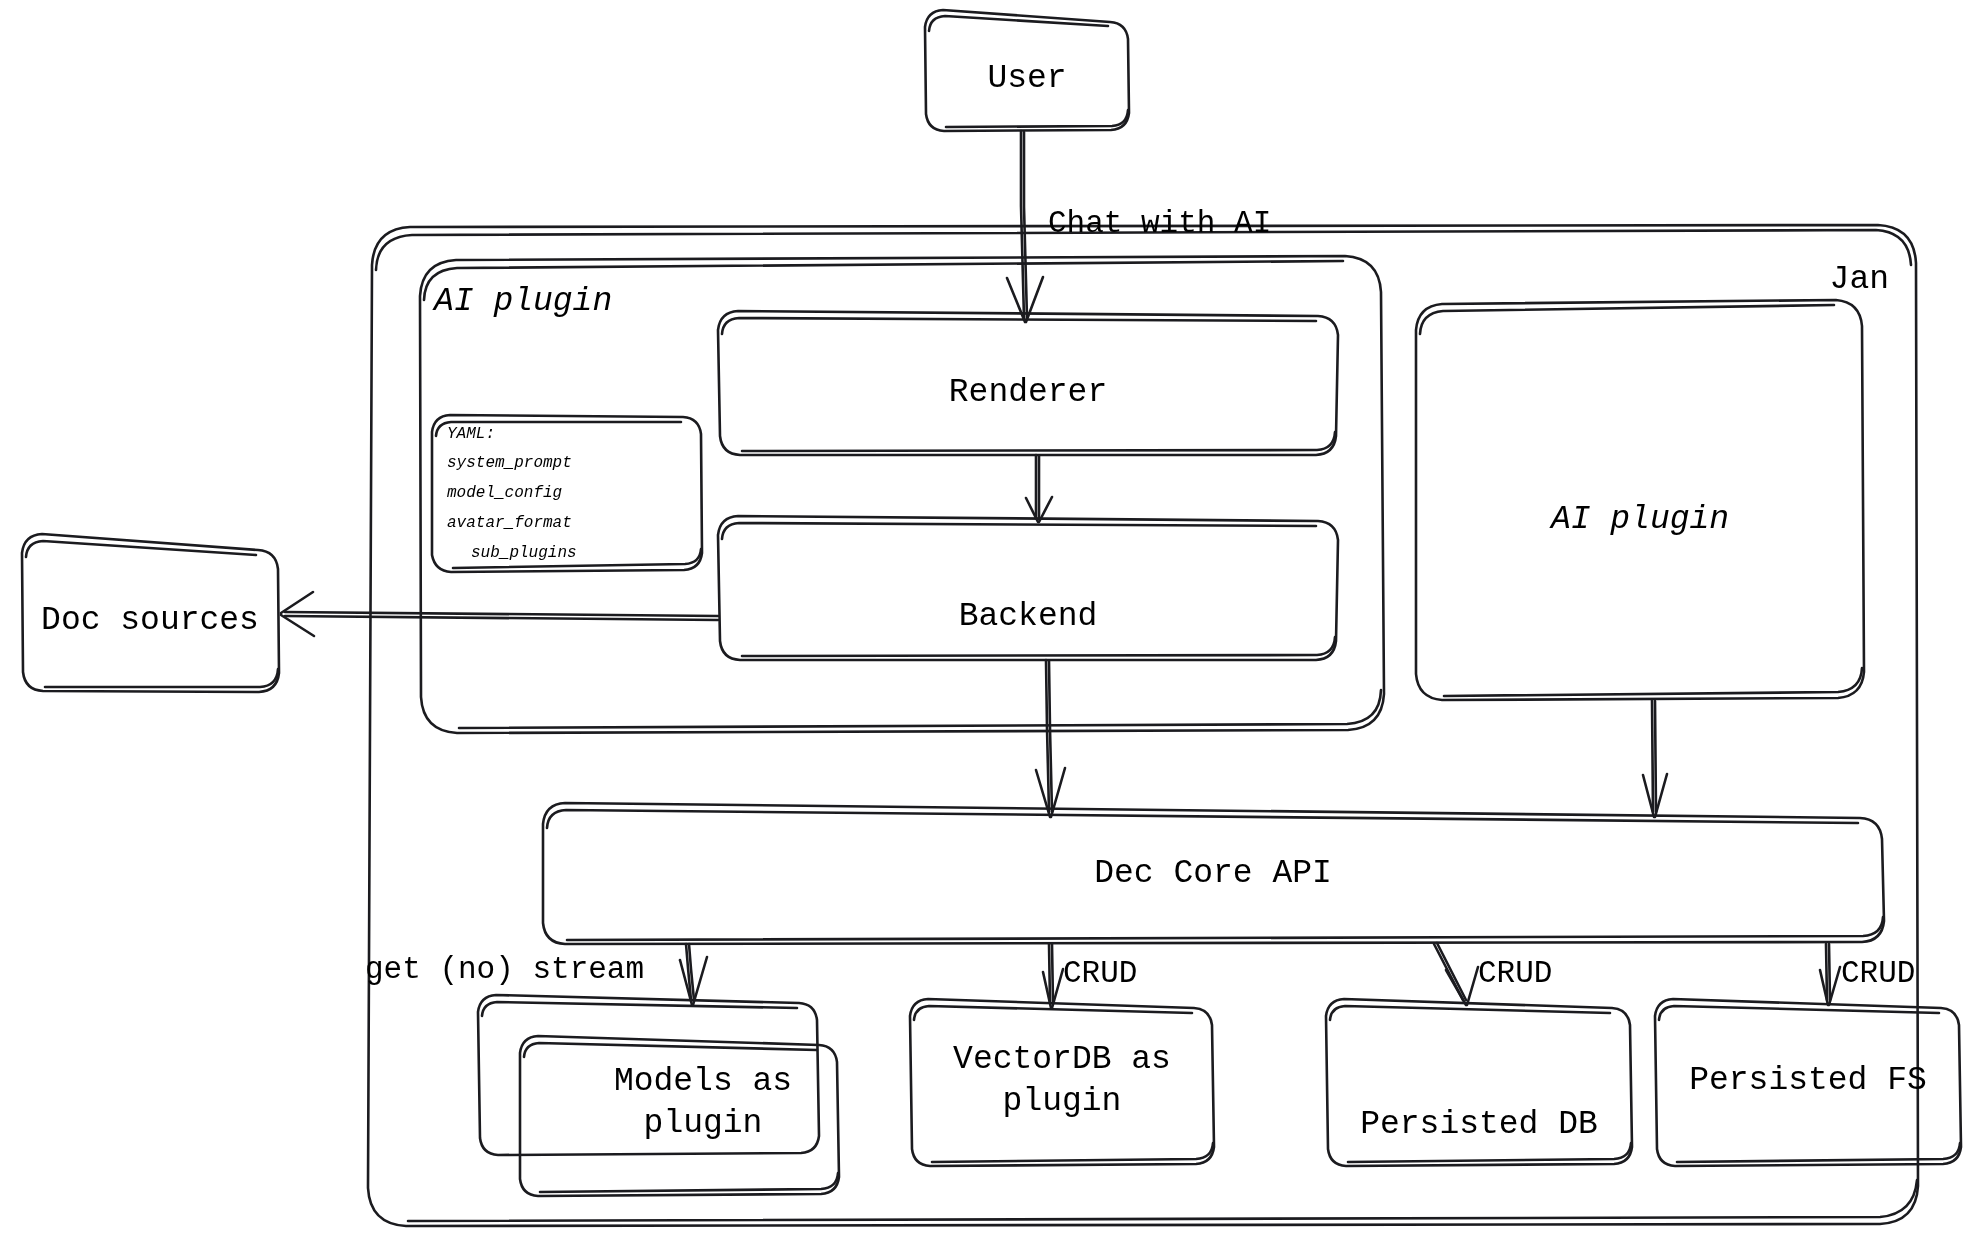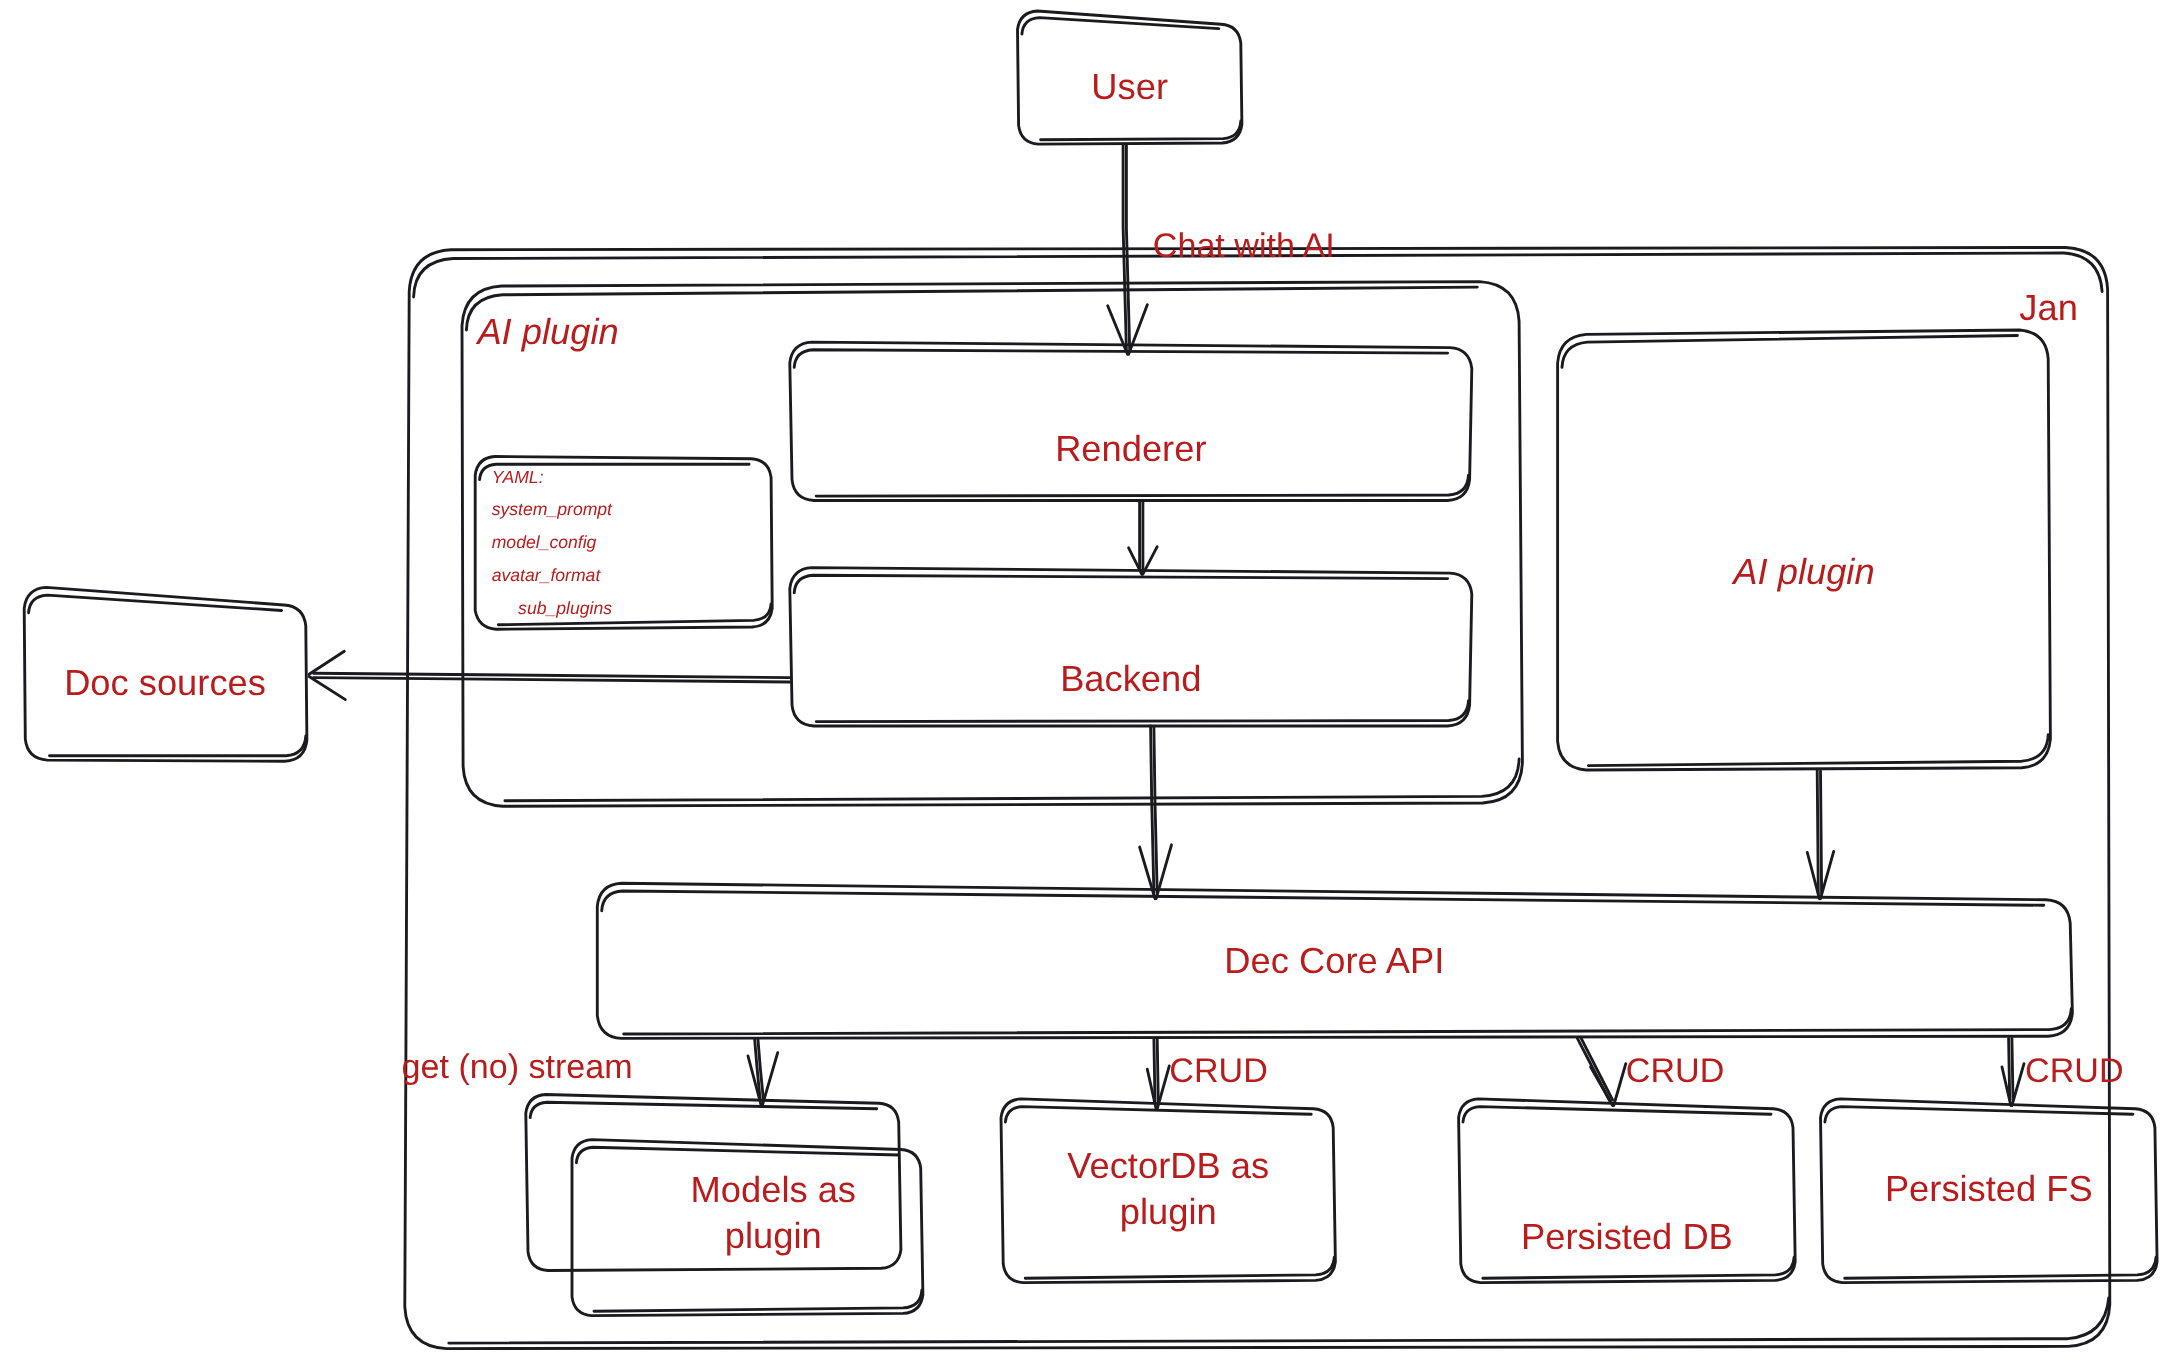--- a/index.html
+++ b/index.html
@@ -20,22 +20,22 @@
     background: #ffffff;
   }
   svg.layer {
     position: absolute;
     top: 0; left: 0;
     width: 1981px;
     height: 1246px;
   }
   .node-label, .edge-label, .group-label, .yaml-text {
     position: absolute;
-    color: #b91c1c;
-    font-family: Liberation Sans, sans-serif;
+    color: #000000;
+    font-family: Liberation Mono, monospace;
     white-space: pre;
     pointer-events: none;
     line-height: 1.22;
   }
   .node-label {
     font-size: 33px;
     text-align: center;
     transform: translate(-50%, -50%);
   }
   .node-label.two-line { line-height: 1.28; }
@@ -212,21 +212,21 @@
 
     </g>
   </svg>
 
   <div class="group-label plain" style="left:1889px; top:280px; transform:translate(-100%,-50%);">Jan</div>
 
   <div class="group-label" style="left:434px; top:282px;">AI plugin</div>
 
   <div class="node-label" style="left:1027px; top:79px;">User</div>
 
-  <div class="node-label" style="left:1028px; top:408px;">Renderer</div>
+  <div class="node-label" style="left:1028px; top:393px;">Renderer</div>
 
   <div class="node-label" style="left:1028px; top:617px;">Backend</div>
 
   <div class="node-label" style="left:1640px; top:520px; font-style:italic;">AI plugin</div>
 
   <div class="node-label" style="left:150px; top:621px;">Doc sources</div>
 
   <div class="node-label" style="left:1213px; top:874px;">Dec Core API</div>
 
   <div class="node-label two-line" style="left:703px; top:1087px;margin-top:16px;">Models as

